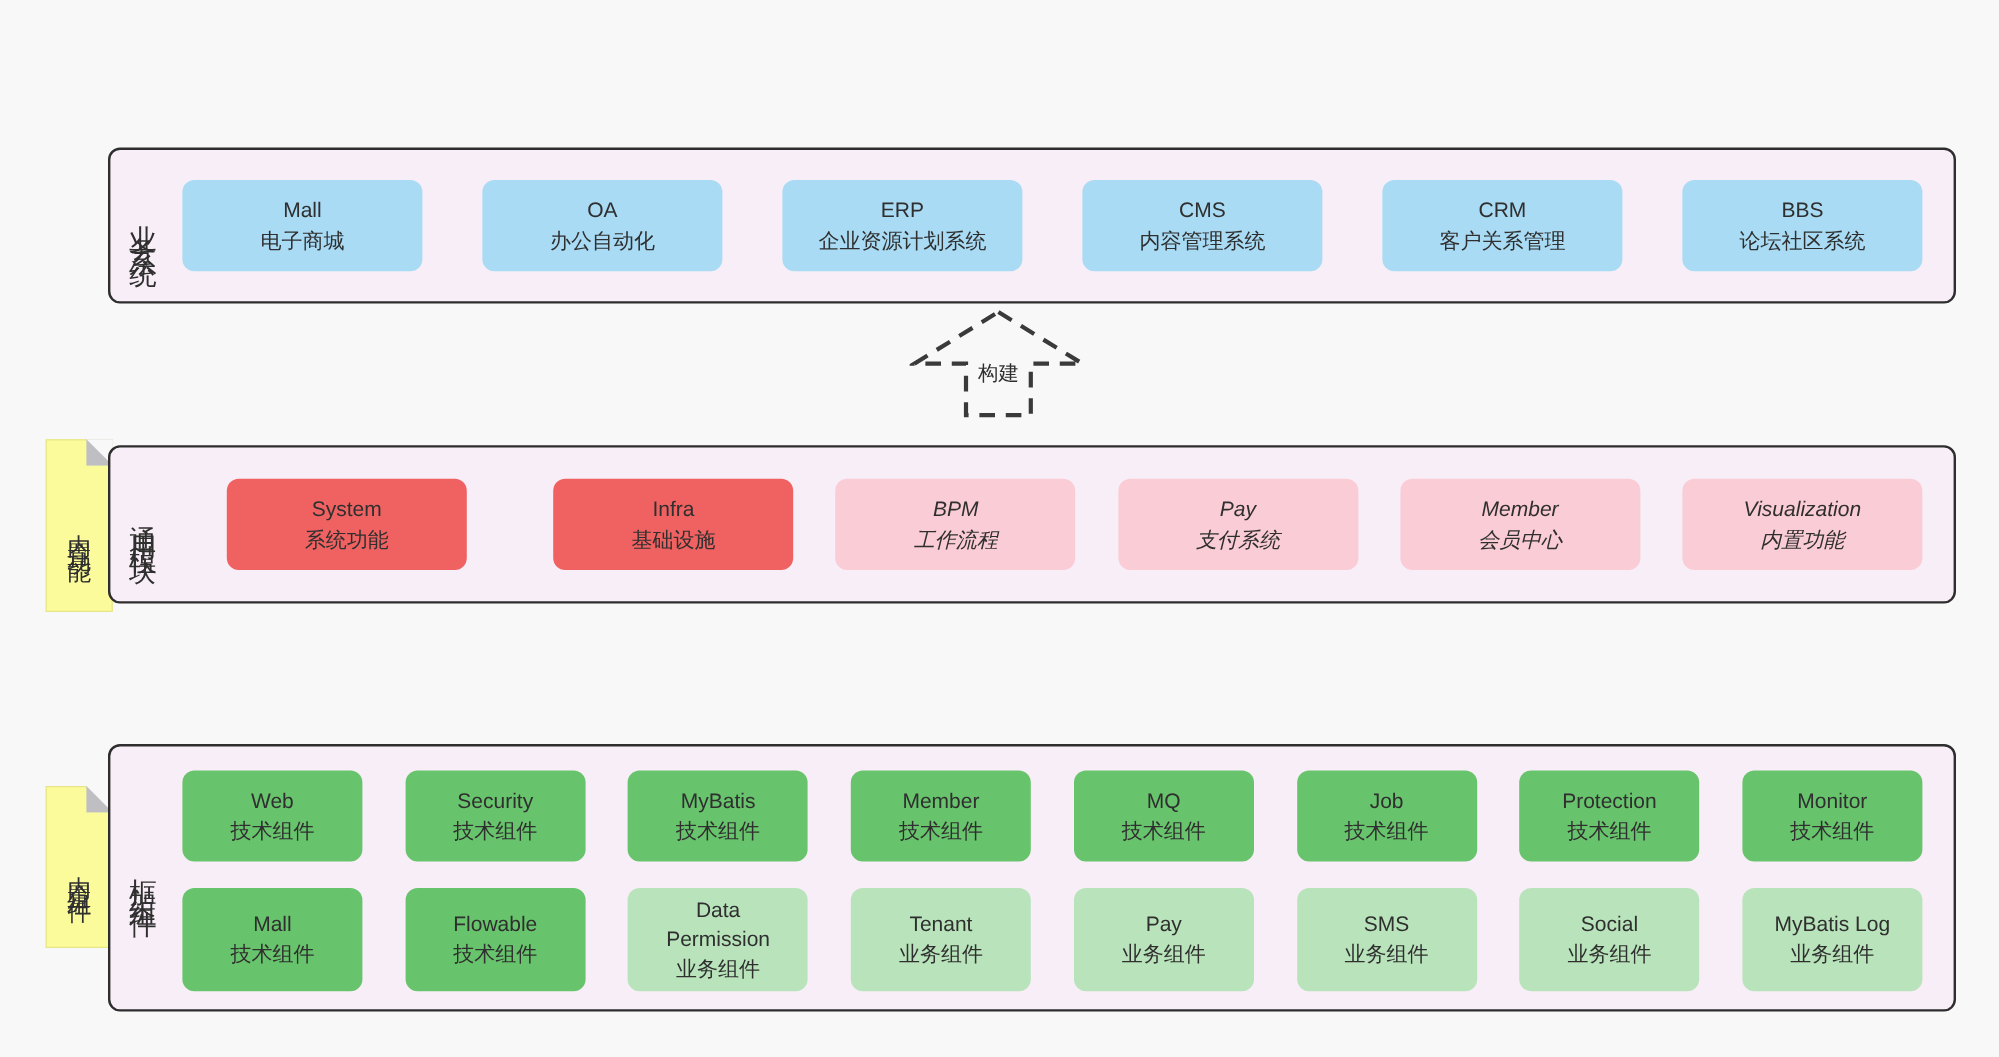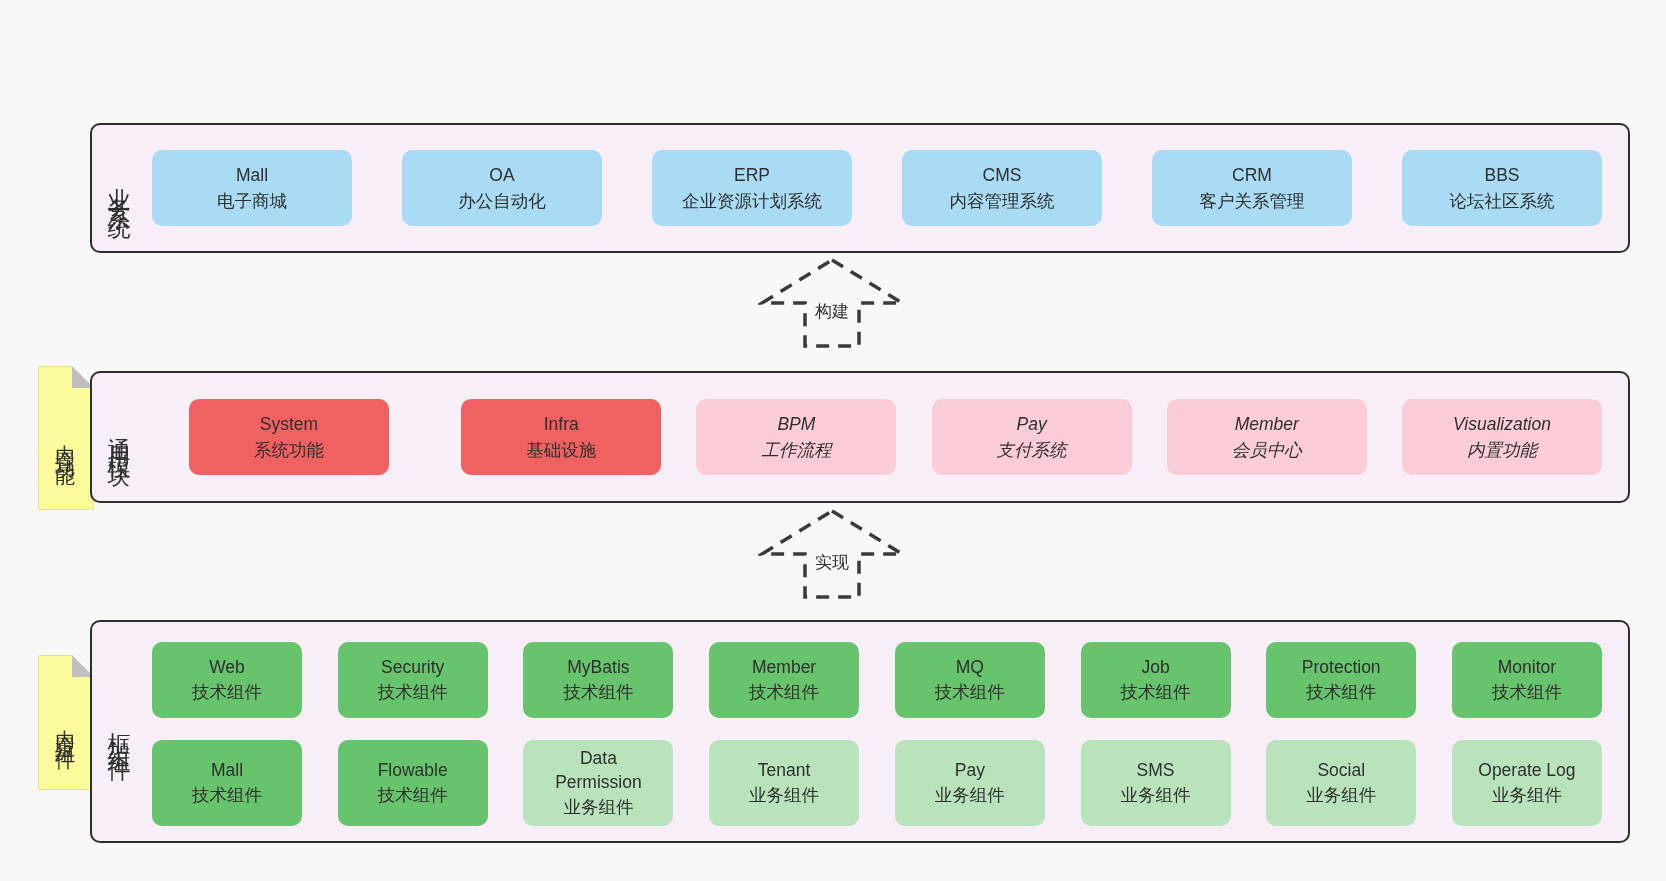--- a/index.html
+++ b/index.html
@@ -195,26 +195,20 @@
         <span>Member</span>
         <span>会员中心</span>
       </div>
       <div class="box box-wide pink">
         <span>Visualization</span>
         <span>内置功能</span>
       </div>
     </div>
   </section>
 
-  <div class="arrow arrow-implement">
-    <svg viewBox="0 0 148 92">
-      <polygon points="74,3 144,46 101,46 101,89 47,89 47,46 4,46" fill="none" stroke="#3a3a3a" stroke-width="3.5" stroke-dasharray="13 9"></polygon>
-    </svg>
-    <span class="arrow-label">实现</span>
-  </div>
 
   <div class="sticky-note note-components">
     <span class="note-label">内置组件</span>
   </div>
 
   <section class="panel panel-components">
     <div class="panel-label">框架组件</div>
     <div class="boxes-col">
       <div class="boxes-row">
         <div class="box box-small green">
@@ -273,20 +267,20 @@
         </div>
         <div class="box box-small2 lightgreen">
           <span>SMS</span>
           <span>业务组件</span>
         </div>
         <div class="box box-small2 lightgreen">
           <span>Social</span>
           <span>业务组件</span>
         </div>
         <div class="box box-small2 lightgreen">
-          <span>Operate Log</span>
+          <span>MyBatis Log</span>
           <span>业务组件</span>
         </div>
       </div>
     </div>
   </section>
 
 </div>
 
 </body></html>

